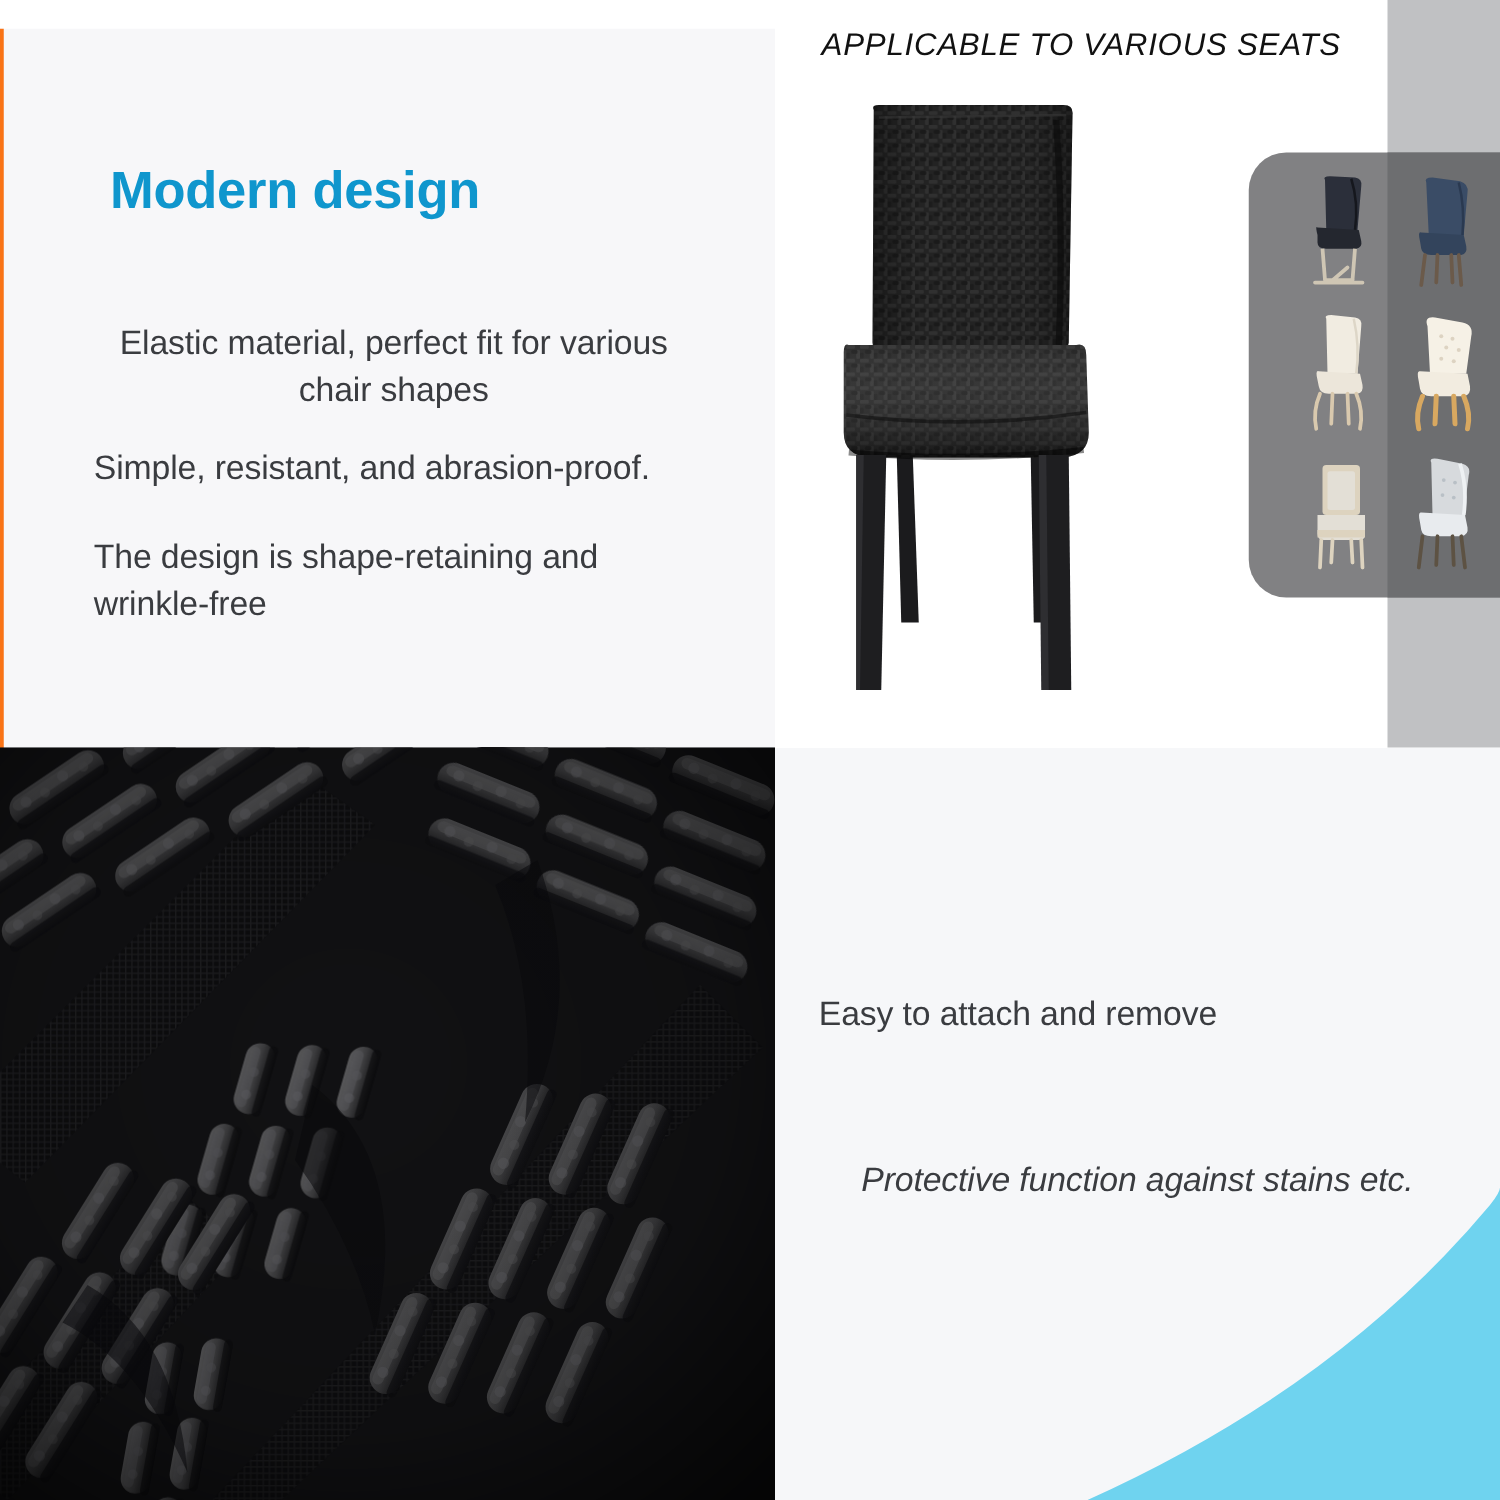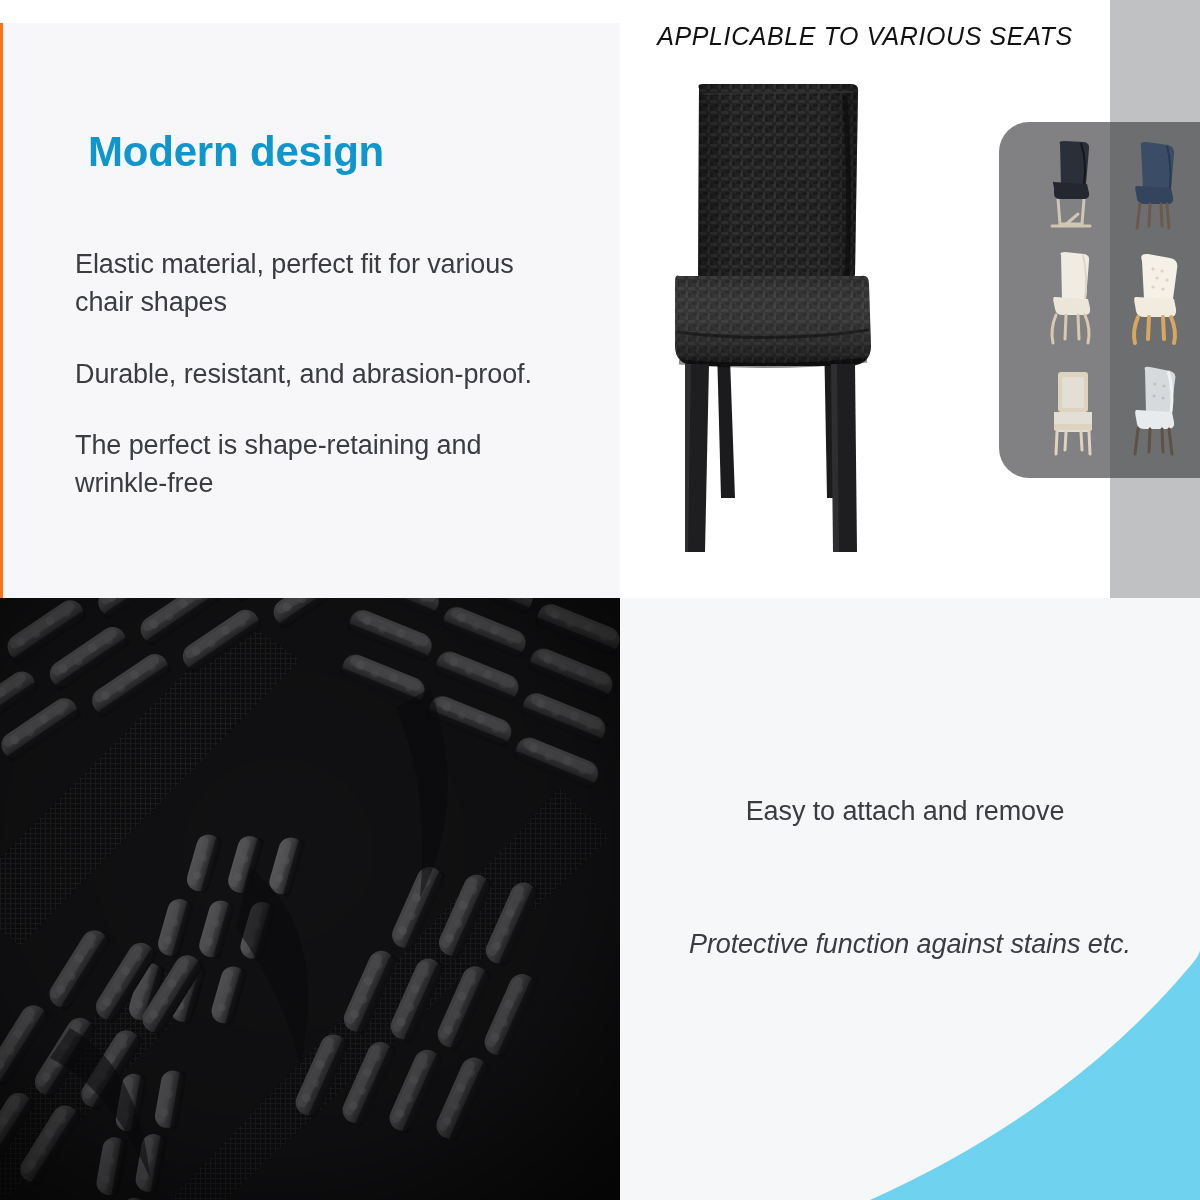--- a/index.html
+++ b/index.html
@@ -58,21 +58,21 @@
   }
 
   .body-line {
     position: absolute;
     color: #3a3c40;
     font-size: 27px;
     line-height: 38px;
     letter-spacing: -0.1px;
   }
 
-  #md-point-1 { left: 72px; top: 222px; width: 480px; }
+  #md-point-1 { left: 72px; top: 232px; width: 480px; text-align: center; }
   #md-point-2 { left: 72px; top: 332px; width: 520px; }
   #md-point-3 { left: 72px; top: 403px; width: 480px; }
 
   
   #seats-title {
     position: absolute;
     left: 620px; top: 22px;
     width: 490px;
     text-align: center;
     font-size: 25px;
@@ -125,21 +125,21 @@
     align-items: center;
     justify-content: center;
   }
   .thumb-cell svg { width: 74px; height: 100px; display: block; }
 
   
   #features-heading {
     left: 658px; top: 672px;
     font-size: 40px;
   }
-  #ft-point-1 { left: 655px; top: 792px; width: 500px; text-align: center; }
+  #ft-point-1 { left: 655px; top: 792px; width: 500px; }
   #ft-point-2 { left: 655px; top: 861px; width: 540px; }
   #ft-point-3 { left: 689px; top: 925px; width: 520px; font-style: italic; }
 
   
   #blue-curve {
     position: absolute;
     right: 0; bottom: 0;
     width: 330px; height: 250px;
     pointer-events: none;
   }
@@ -155,23 +155,23 @@
 </head>
 <body>
 
 <div id="page">
 
   <div class="quad" id="quad-modern-design">
     <div class="section-heading" id="modern-design-heading">Modern design</div>
 
     <div class="body-line" id="md-point-1">Elastic material, perfect fit for various chair shapes</div>
 
-    <div class="body-line" id="md-point-2">Durable, resistant, and abrasion-proof.</div>
-
-    <div class="body-line" id="md-point-3">The perfect is shape-retaining and wrinkle-free</div>
+    <div class="body-line" id="md-point-2">Simple, resistant, and abrasion-proof.</div>
+
+    <div class="body-line" id="md-point-3">The design is shape-retaining and wrinkle-free</div>
   </div>
 
   <div class="quad" id="quad-seats">
   </div>
 
   <div id="gray-band"></div>
 
   <div id="seats-title">APPLICABLE TO VARIOUS SEATS</div>
 
   <div id="main-chair">

